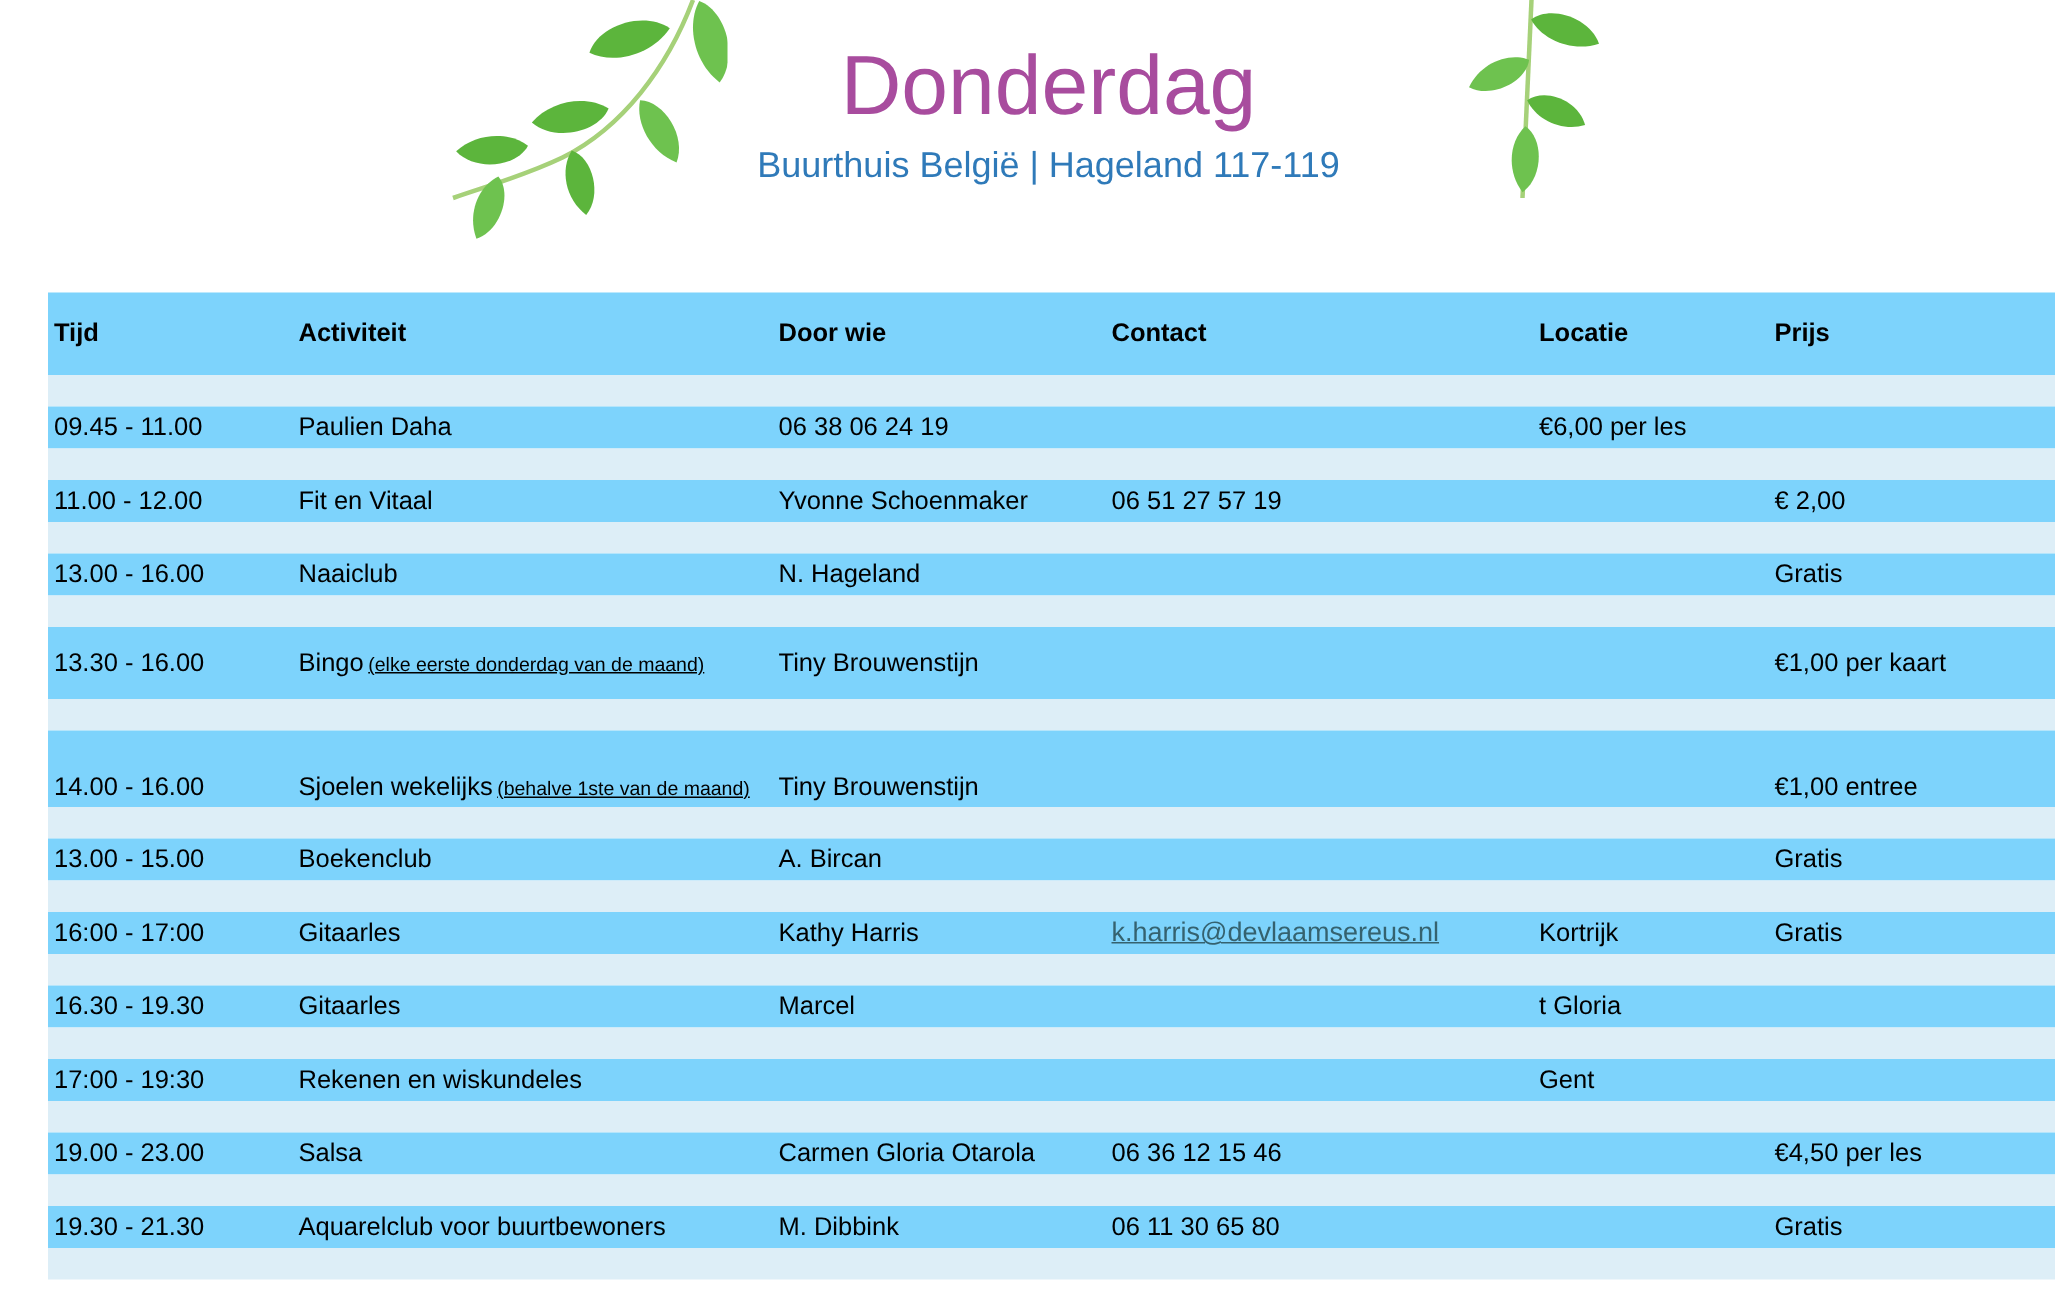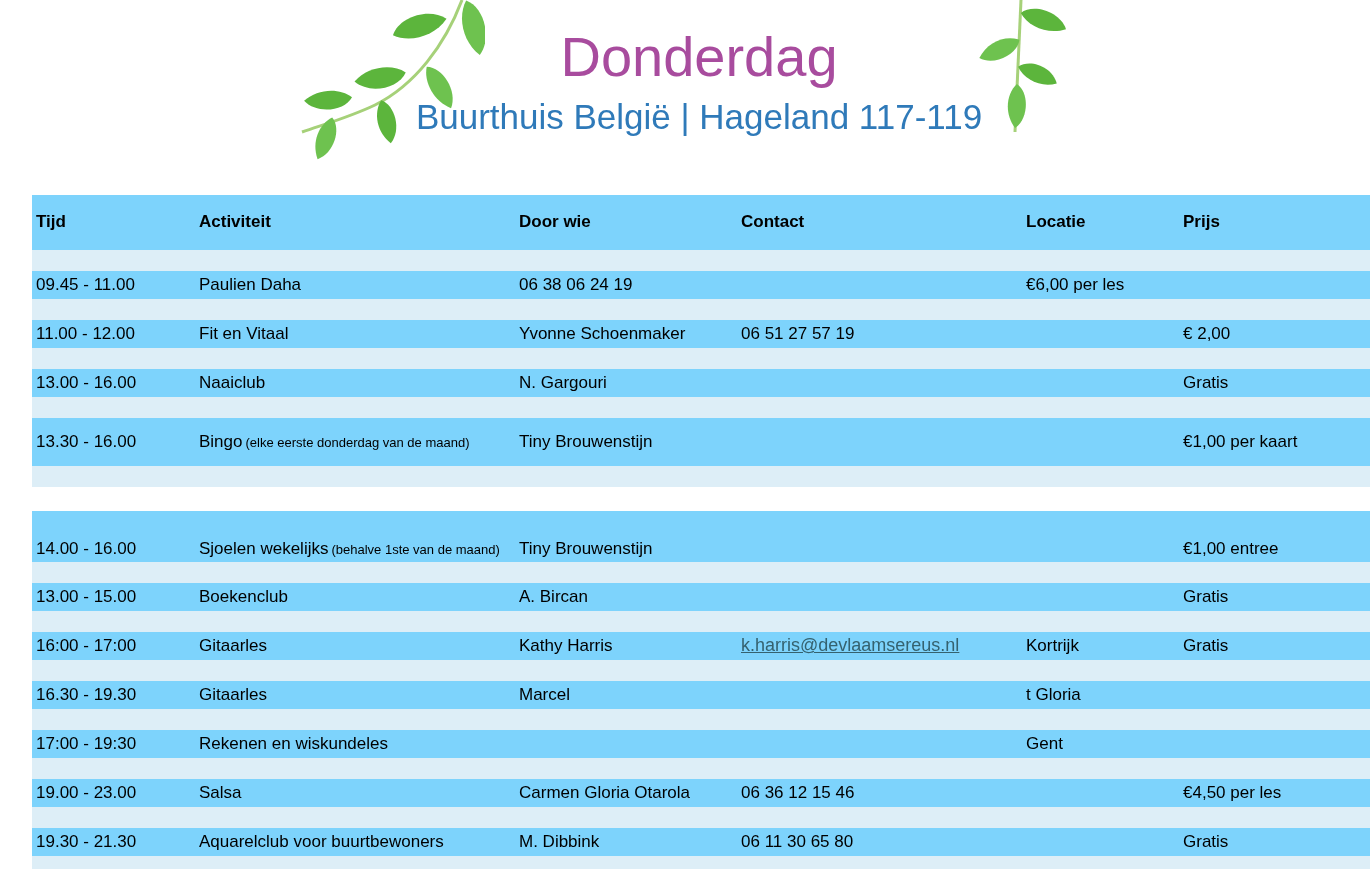--- a/index.html
+++ b/index.html
@@ -16,41 +16,41 @@
   .hero { position: relative; height: 195px; }
   .hero-text { position: absolute; left: 0; right: 0; top: 0; text-align: center; padding-left: 28px; }
   .title {
     margin-top: 28px;
     font-size: 56px;
     line-height: 1.05;
     color: var(--title-color, #a84c9e);
   }
   .subtitle {
     margin-top: 10px;
-    font-size: 35px;
+    font-size: 24px;
     color: var(--subtitle-color, #2f7ab9);
   }
   .branch { position: absolute; top: 0; }
   .branch-left  { left: 300px; }
   .branch-right { left: 975px; }
 
   
   .schedule { position: relative; margin-left: 32px; }
   .row {
     display: grid;
     grid-template-columns: 163px 320px 222px 285px 157px 1fr;
     align-items: center;
     min-height: 28px;
     background: #7dd3fc;
   }
   .row.header-row { min-height: 55px; font-weight: bold; }
   .row.tall { min-height: 48px; }
-  .row.bottom { align-items: end; padding-bottom: 3px; margin-top: 24px; }
+  .row.bottom { align-items: end; padding-bottom: 3px; }
   .cell { padding-left: 4px; font-size: 17px; line-height: 1.18; }
-  .note { font-size: 13px; margin-left: 3px; }
+  .note { font-size: 13px; margin-left: 3px; text-decoration: underline; }
   .link {
     color: var(--link-color, #35626f);
     text-decoration: underline;
     font-size: 18px;
     cursor: pointer;
   }
   .stripe { height: 21px; background: var(--stripe-color, #ddeef7); }
 </style>
 </head>
 <body>
@@ -121,21 +121,21 @@
     <div class="cell">€ 2,00</div>
   </div>
 
   <div class="stripe"></div>
 
   <div class="row">
     <div class="cell">13.00 - 16.00</div>
     <div class="cell">
       <span>Naaiclub</span><span class="note"></span>
     </div>
-    <div class="cell">N. Gargouri</div>
+    <div class="cell">N. Hageland</div>
     <div class="cell"></div>
     <div class="cell"></div>
     <div class="cell">Gratis</div>
   </div>
 
   <div class="stripe"></div>
 
   <div class="row tall">
     <div class="cell">13.30 - 16.00</div>
     <div class="cell">

